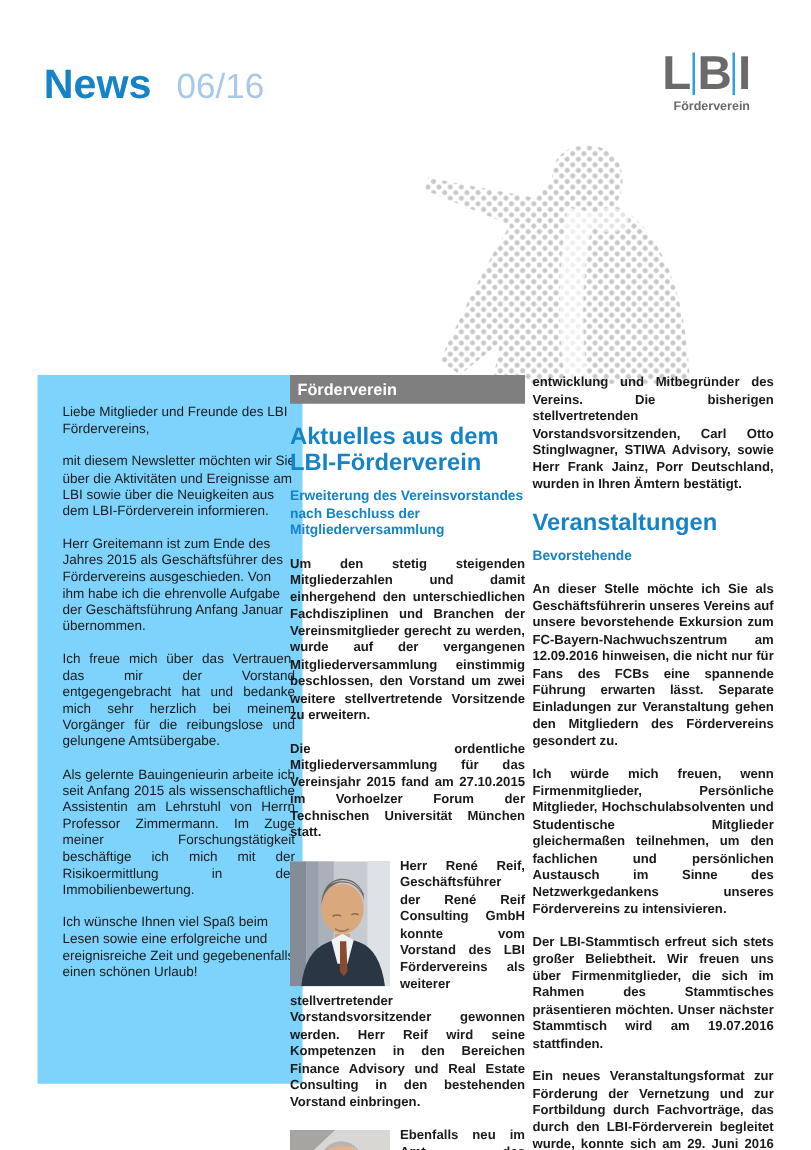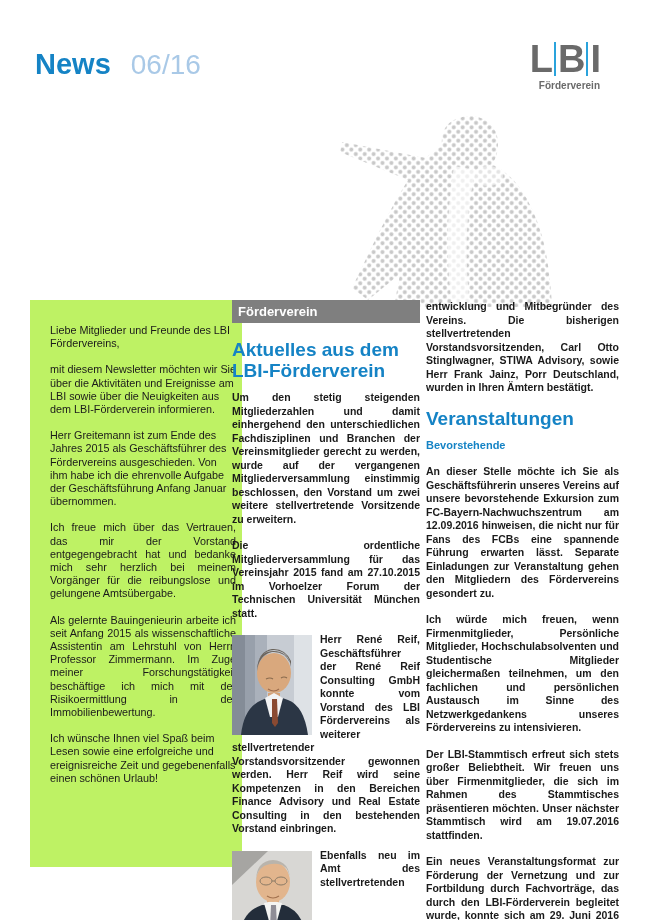--- a/index.html
+++ b/index.html
@@ -2,32 +2,32 @@
 <html><head>
 <meta charset="utf-8">
 <style>
   html,body{margin:0;padding:0;background:#ffffff;}
   .page{
     position:relative;width:649px;height:920px;background:#ffffff;overflow:hidden;
     font-family:"Liberation Sans","DejaVu Sans",sans-serif;color:#1a1a1a;
   }
   
   .masthead{position:absolute;left:35px;top:48px;display:flex;align-items:baseline;}
-  .news-title{font-size:29px;font-weight:bold;color:#1583c5;letter-spacing:0px;}
+  .news-title{font-size:33px;font-weight:bold;color:#1583c5;letter-spacing:0px;}
   .news-issue{font-size:28px;font-weight:normal;color:#a9c9e7;margin-left:20px;}
   .logo{position:absolute;top:44px;right:49px;text-align:right;}
   .logo-row{display:flex;align-items:stretch;height:32px;justify-content:flex-end;}
   .logo-letter{font-size:38px;line-height:30px;font-weight:bold;color:#6a6a6a;letter-spacing:-1px;}
   .logo-bar{width:2px;background:#2aa3dc;margin:-2px 2px 0 2px;}
   .logo-sub{font-size:10px;font-weight:bold;color:#6a6a6a;margin-top:4px;}
   
   .halftone{position:absolute;left:338px;top:114px;width:230px;height:194px;z-index:0;}
   
   .left-box{
-    position:absolute;left:30px;top:300px;width:212px;height:567px;background:#bef264;
+    position:absolute;left:30px;top:300px;width:212px;height:567px;background:#7dd3fc;
     box-sizing:border-box;padding:24px 6px 0 20px;font-size:10.8px;line-height:13.2px;z-index:1;
   }
   .left-box p{margin:0 0 13px 0;}
   .left-box p.j{text-align:justify;}
   .signature{position:absolute;left:20px;top:482px;font-size:10.8px;line-height:13.2px;}
   .col{position:absolute;top:300px;font-size:10.5px;line-height:13.5px;z-index:1;}
   .col-mid{left:232px;width:188px;}
   .col-right{left:426px;width:193px;}
   .kicker{background:#7f7f7f;color:#ffffff;font-size:13px;font-weight:bold;
     height:23px;line-height:23px;padding-left:6px;margin-bottom:13px;}
@@ -95,20 +95,21 @@
     <p>mit diesem Newsletter möchten wir Sie über die Aktivitäten und Ereignisse am LBI sowie über die Neuigkeiten aus dem LBI-Förderverein informieren.</p>
     <p>Herr Greitemann ist zum Ende des Jahres 2015 als Geschäftsführer des Fördervereins ausgeschieden. Von ihm habe ich die ehrenvolle Aufgabe der Geschäftsführung Anfang Januar übernommen.</p>
     <p class="j">Ich freue mich über das Vertrauen, das mir der Vorstand entgegengebracht hat und bedanke mich sehr herzlich bei meinem Vorgänger für die reibungslose und gelungene Amtsübergabe.</p>
     <p class="j">Als gelernte Bauingenieurin arbeite ich seit Anfang 2015 als wissenschaftliche Assistentin am Lehrstuhl von Herrn Professor Zimmermann. Im Zuge meiner Forschungstätigkeit beschäftige ich mich mit der Risikoermittlung in der Immobilienbewertung.</p>
     <p>Ich wünsche Ihnen viel Spaß beim Lesen sowie eine erfolgreiche und ereignisreiche Zeit und gegebenenfalls einen schönen Urlaub!</p>
   </aside>
 
   <section class="col col-mid">
     <div class="kicker">Förderverein</div>
     <h1 class="h1">Aktuelles aus dem LBI-Förderverein</h1>
+    <h2 class="h2">Erweiterung des Vereinsvorstandes nach Beschluss der Mitgliederversammlung</h2>
     <p class="body-p">Um den stetig steigenden Mitgliederzahlen und damit einhergehend den unterschiedlichen Fachdisziplinen und Branchen der Vereinsmitglieder gerecht zu werden, wurde auf der vergangenen Mitgliederversammlung einstimmig beschlossen, den Vorstand um zwei weitere stellvertretende Vorsitzende zu erweitern.</p>
     <p class="body-p">Die ordentliche Mitgliederversammlung für das Vereinsjahr 2015 fand am 27.10.2015 im Vorhoelzer Forum der Technischen Universität München statt.</p>
 
     <p class="body-p clearfix">
       <span class="photo">
         <svg width="80" height="100" viewBox="0 0 80 100">
           <rect width="80" height="100" fill="#c7ccd3"></rect>
           <rect x="0" width="13" height="100" fill="#848c97"></rect>
           <rect x="13" width="10" height="100" fill="#98a0ab"></rect>
           <rect x="23" width="12" height="100" fill="#aab1bb"></rect>

